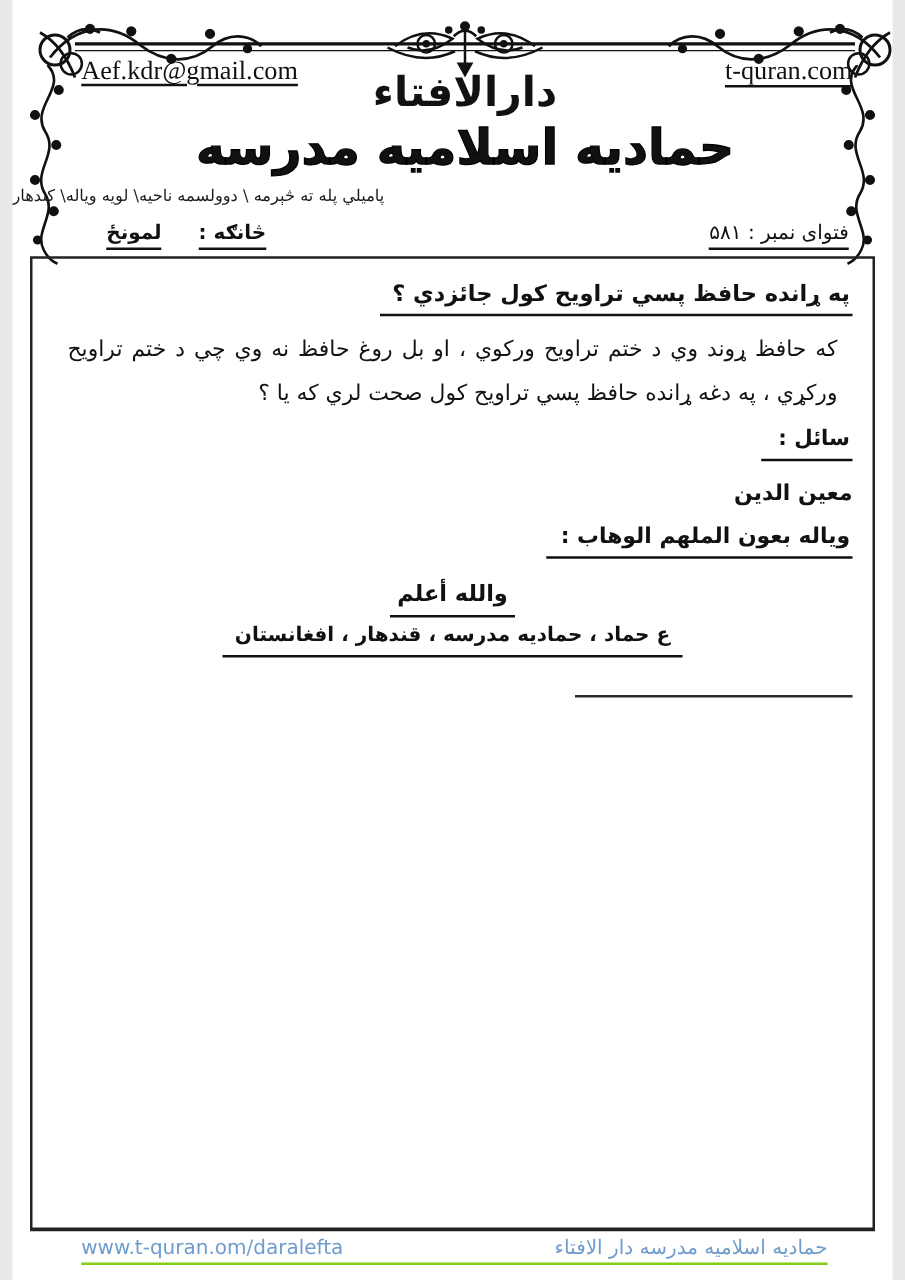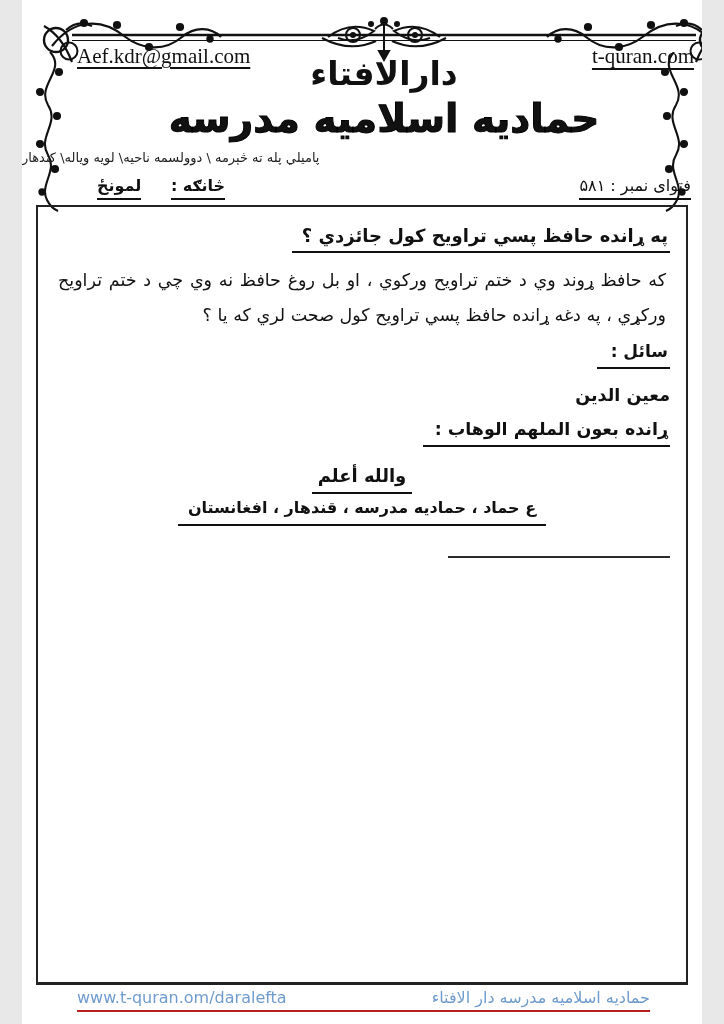--- a/index.html
+++ b/index.html
@@ -1,19 +1,19 @@
 <!DOCTYPE html>
 <html><head>
 <meta charset="utf-8">
 <style>
   html,body{margin:0;padding:0;background:#e8e8e8;}
   .page{
     position:relative;width:680px;height:1024px;background:#ffffff;
     margin:0 auto;overflow:hidden;
-    font-family:"DejaVu Sans",sans-serif;color:#111;
+    font-family:"DejaVu Sans",sans-serif;color:#111;padding-left:24px;
   }
   
   .top-ornament{position:absolute;left:0;top:10px;width:724px;height:56px;}
   .side-vine{position:absolute;top:52px;width:38px;height:160px;}
   .side-vine.left{left:10px;}
   .side-vine.right{right:10px;transform:scaleX(-1);}
   
   .hdr{position:absolute;left:0;top:0;width:724px;height:205px;}
   .email-link{
     position:absolute;left:55px;top:44px;
@@ -49,21 +49,21 @@
   
   .content-box{
     position:absolute;left:14px;right:14px;top:205px;height:780px;
     border:2px solid #232323;border-bottom-width:3px;
     padding:12px 16px 0;box-sizing:border-box;
     direction:rtl;
   }
   .q-title{margin:6px 0 0;font-size:18px;font-weight:bold;text-align:right;}
   .q-title span{display:inline-block;border-bottom:2.4px solid #111;padding:0 2px 5px 10px;}
   .para{
-    margin:10px 4px 0;font-size:17.5px;line-height:2.0;
+    margin:10px 12px 0;font-size:17.5px;line-height:2.0;
     text-align:justify;text-justify:inter-word;color:#121212;
   }
   .label-line{margin-top:8px;font-size:17px;font-weight:bold;}
   .label-line span{display:inline-block;border-bottom:2.2px solid #111;padding:0 2px 6px 14px;}
   .asker-name{margin-top:16px;font-size:17.5px;font-weight:bold;}
   .answer-heading{margin-top:14px;font-size:17.5px;font-weight:bold;}
   .answer-heading span{display:inline-block;border-bottom:2.4px solid #111;padding:0 2px 6px 12px;}
   sup.fn-ref{font-size:11px;font-weight:bold;}
   .center-line{text-align:center;font-weight:bold;direction:rtl;}
   .tasliya{margin-top:18px;font-size:18px;}
@@ -73,21 +73,21 @@
   .fn-sep{margin:30px 0 0;width:222px;height:2px;background:#2b2b2b;}
   .footnote{
     margin:8px 0 0;font-size:13.5px;line-height:2.15;
     text-align:justify;color:#141414;
   }
   .footnote sup{font-size:9.5px;}
   
   .ftr{
     position:absolute;left:55px;right:52px;top:988px;
     display:flex;justify-content:space-between;align-items:flex-end;
-    border-bottom:2px solid #b91c1c;padding-bottom:3px;
+    border-bottom:2px solid #84cc16;padding-bottom:3px;
   }
   .ftr a{font-size:16px;text-decoration:none;}
 </style>
 </head>
 <body>
 
 <div class="page">
 
   <svg class="top-ornament" viewBox="0 0 724 56" aria-hidden="true">
     <g stroke="#111" fill="none">
@@ -163,21 +163,21 @@
     <div class="meta-right" lang="ps">
       <span class="u"><span>فتوای نمبر :</span> <span>۵۸۱</span></span>
     </div>
   </header>
 
   <main class="content-box">
     <h2 class="q-title" lang="ps"><span>په ړانده حافظ پسي تراويح کول جائزدي ؟</span></h2>
     <p class="para" lang="ps">كه حافظ ړوند وي د ختم تراويح وركوي ، او بل روغ حافظ نه وي چي د ختم تراويح وركړي ، په دغه ړانده حافظ پسي تراويح كول صحت لري كه يا ؟</p>
     <div class="label-line" lang="ar"><span>سائل :</span></div>
     <div class="asker-name" lang="ar">معين الدين</div>
-    <div class="answer-heading" lang="ar"><span>ړانده بعون الملهم الوهاب :</span></div>
+    <div class="answer-heading" lang="ar"><span>وياله بعون الملهم الوهاب :</span></div>
     <div class="center-line tasliya" lang="ar"><span>والله أعلم</span></div>
     <div class="center-line signature" lang="ps"><span>ع حماد ، حماديه مدرسه ، قندهار ، افغانستان</span></div>
     <div class="fn-sep"></div>
   </main>
 
   <footer class="ftr">
     <a href="#" style="color:#6f9ccd">www.t-quran.om/daralefta</a>
     <a href="#" lang="ps" dir="rtl" style="color:#6f9ccd">حماديه اسلاميه مدرسه دار الافتاء</a>
   </footer>
 

